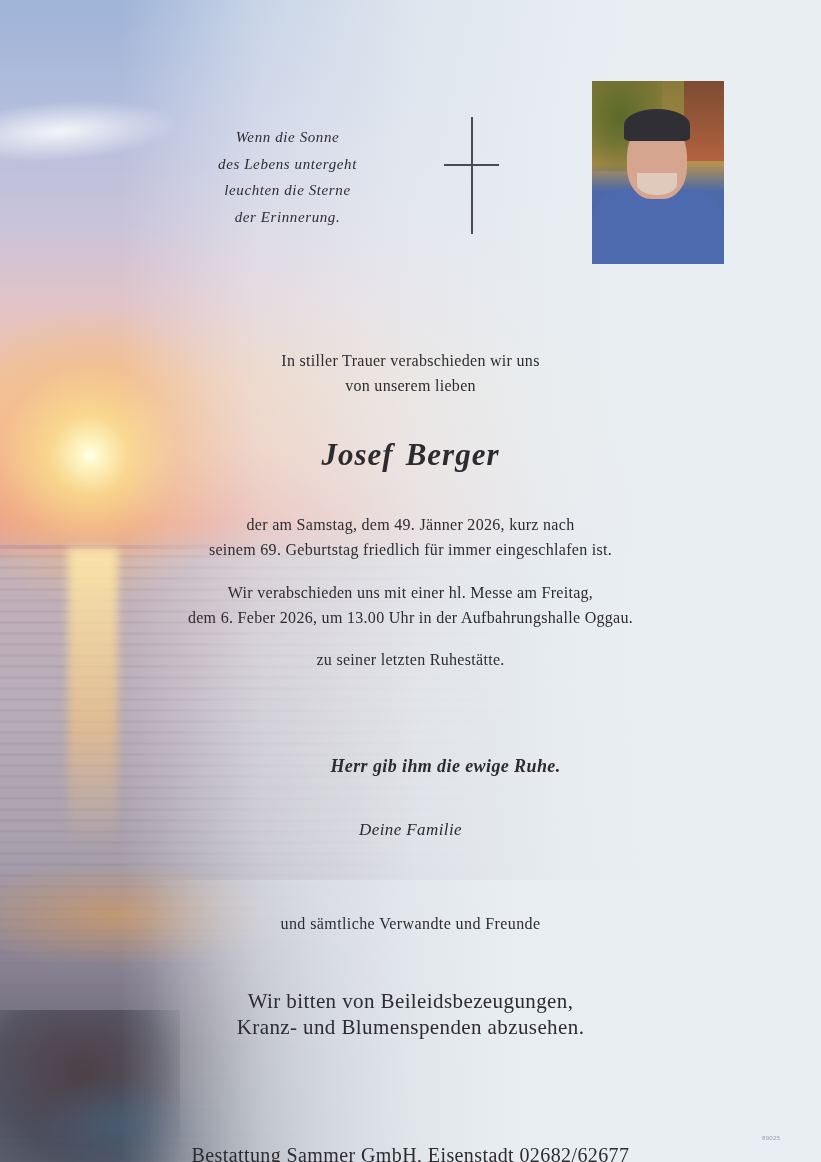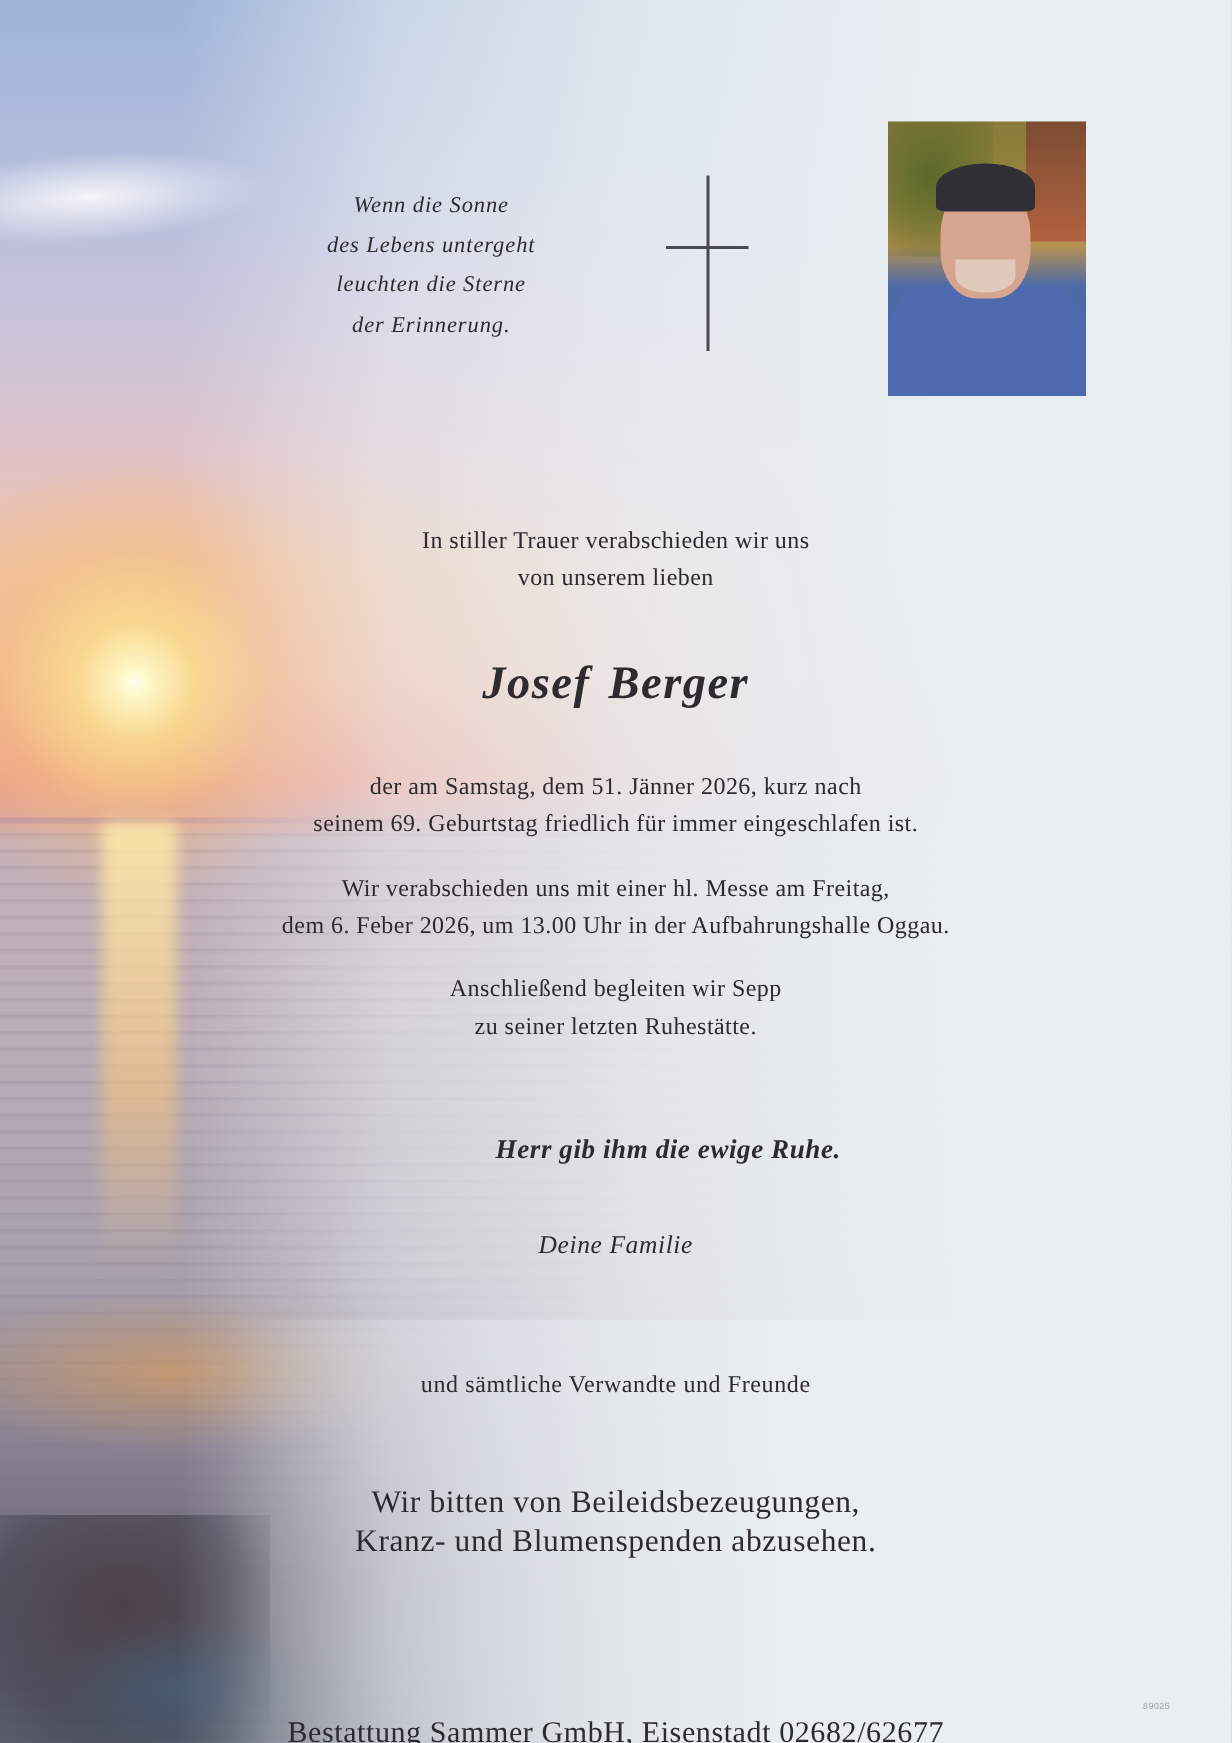--- a/index.html
+++ b/index.html
@@ -146,31 +146,30 @@
   <div class="text intro">
     <div>In stiller Trauer verabschieden wir uns</div>
     <div>von unserem lieben</div>
   </div>
 
   <div class="text name">
     <span>Josef</span><span class="gap"></span><span>Berger</span>
   </div>
 
   <div class="text p1">
-    <div>der am Samstag, dem 51. Jänner 2026, kurz nach</div>
+    <div>der am Samstag, dem 49. Jänner 2026, kurz nach</div>
     <div>seinem 69. Geburtstag friedlich für immer eingeschlafen ist.</div>
   </div>
 
   <div class="text p2">
     <div>Wir verabschieden uns mit einer hl. Messe am Freitag,</div>
     <div>dem 6. Feber 2026, um 13.00 Uhr in der Aufbahrungshalle Oggau.</div>
   </div>
 
   <div class="text p3">
-    <div>Anschließend begleiten wir Sepp</div>
     <div>zu seiner letzten Ruhestätte.</div>
   </div>
 
   <div class="text prayer">Herr gib ihm die ewige Ruhe.</div>
   <div class="text family">Deine Familie</div>
   <div class="text relatives">und sämtliche Verwandte und Freunde</div>
 
   <div class="text request">
     <div>Wir bitten von Beileidsbezeugungen,</div>
     <div>Kranz- und Blumenspenden abzusehen.</div>

